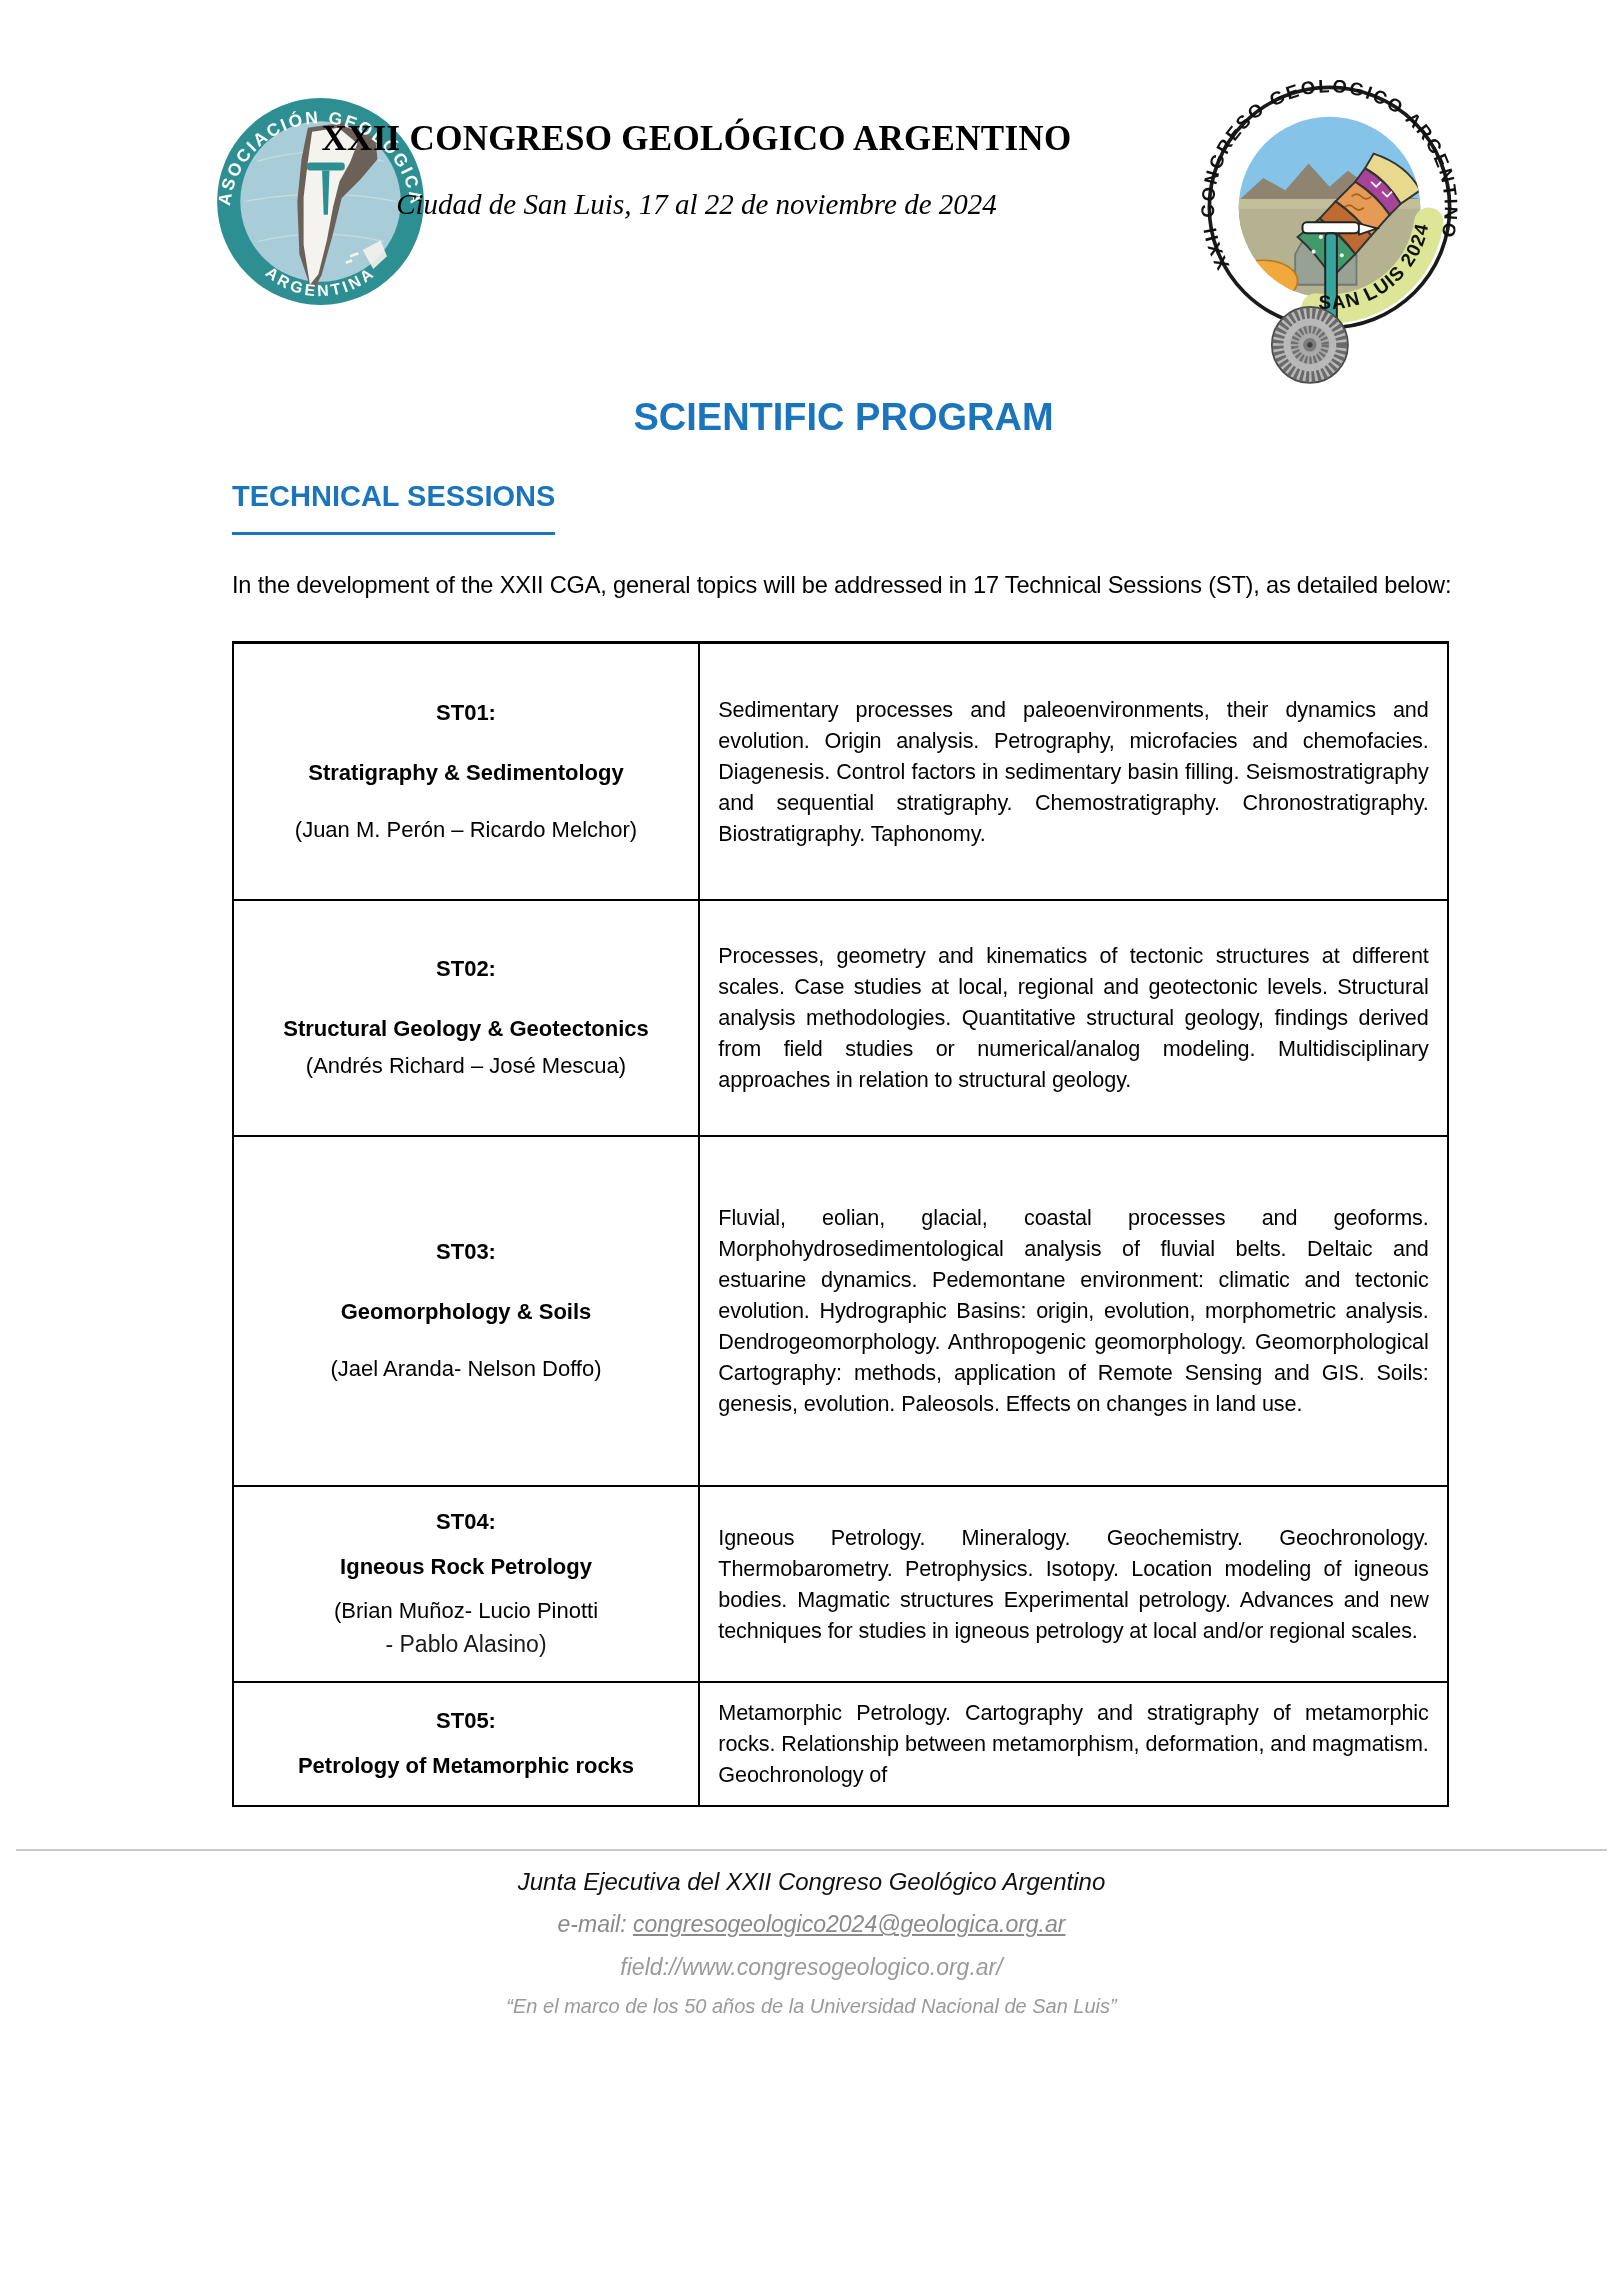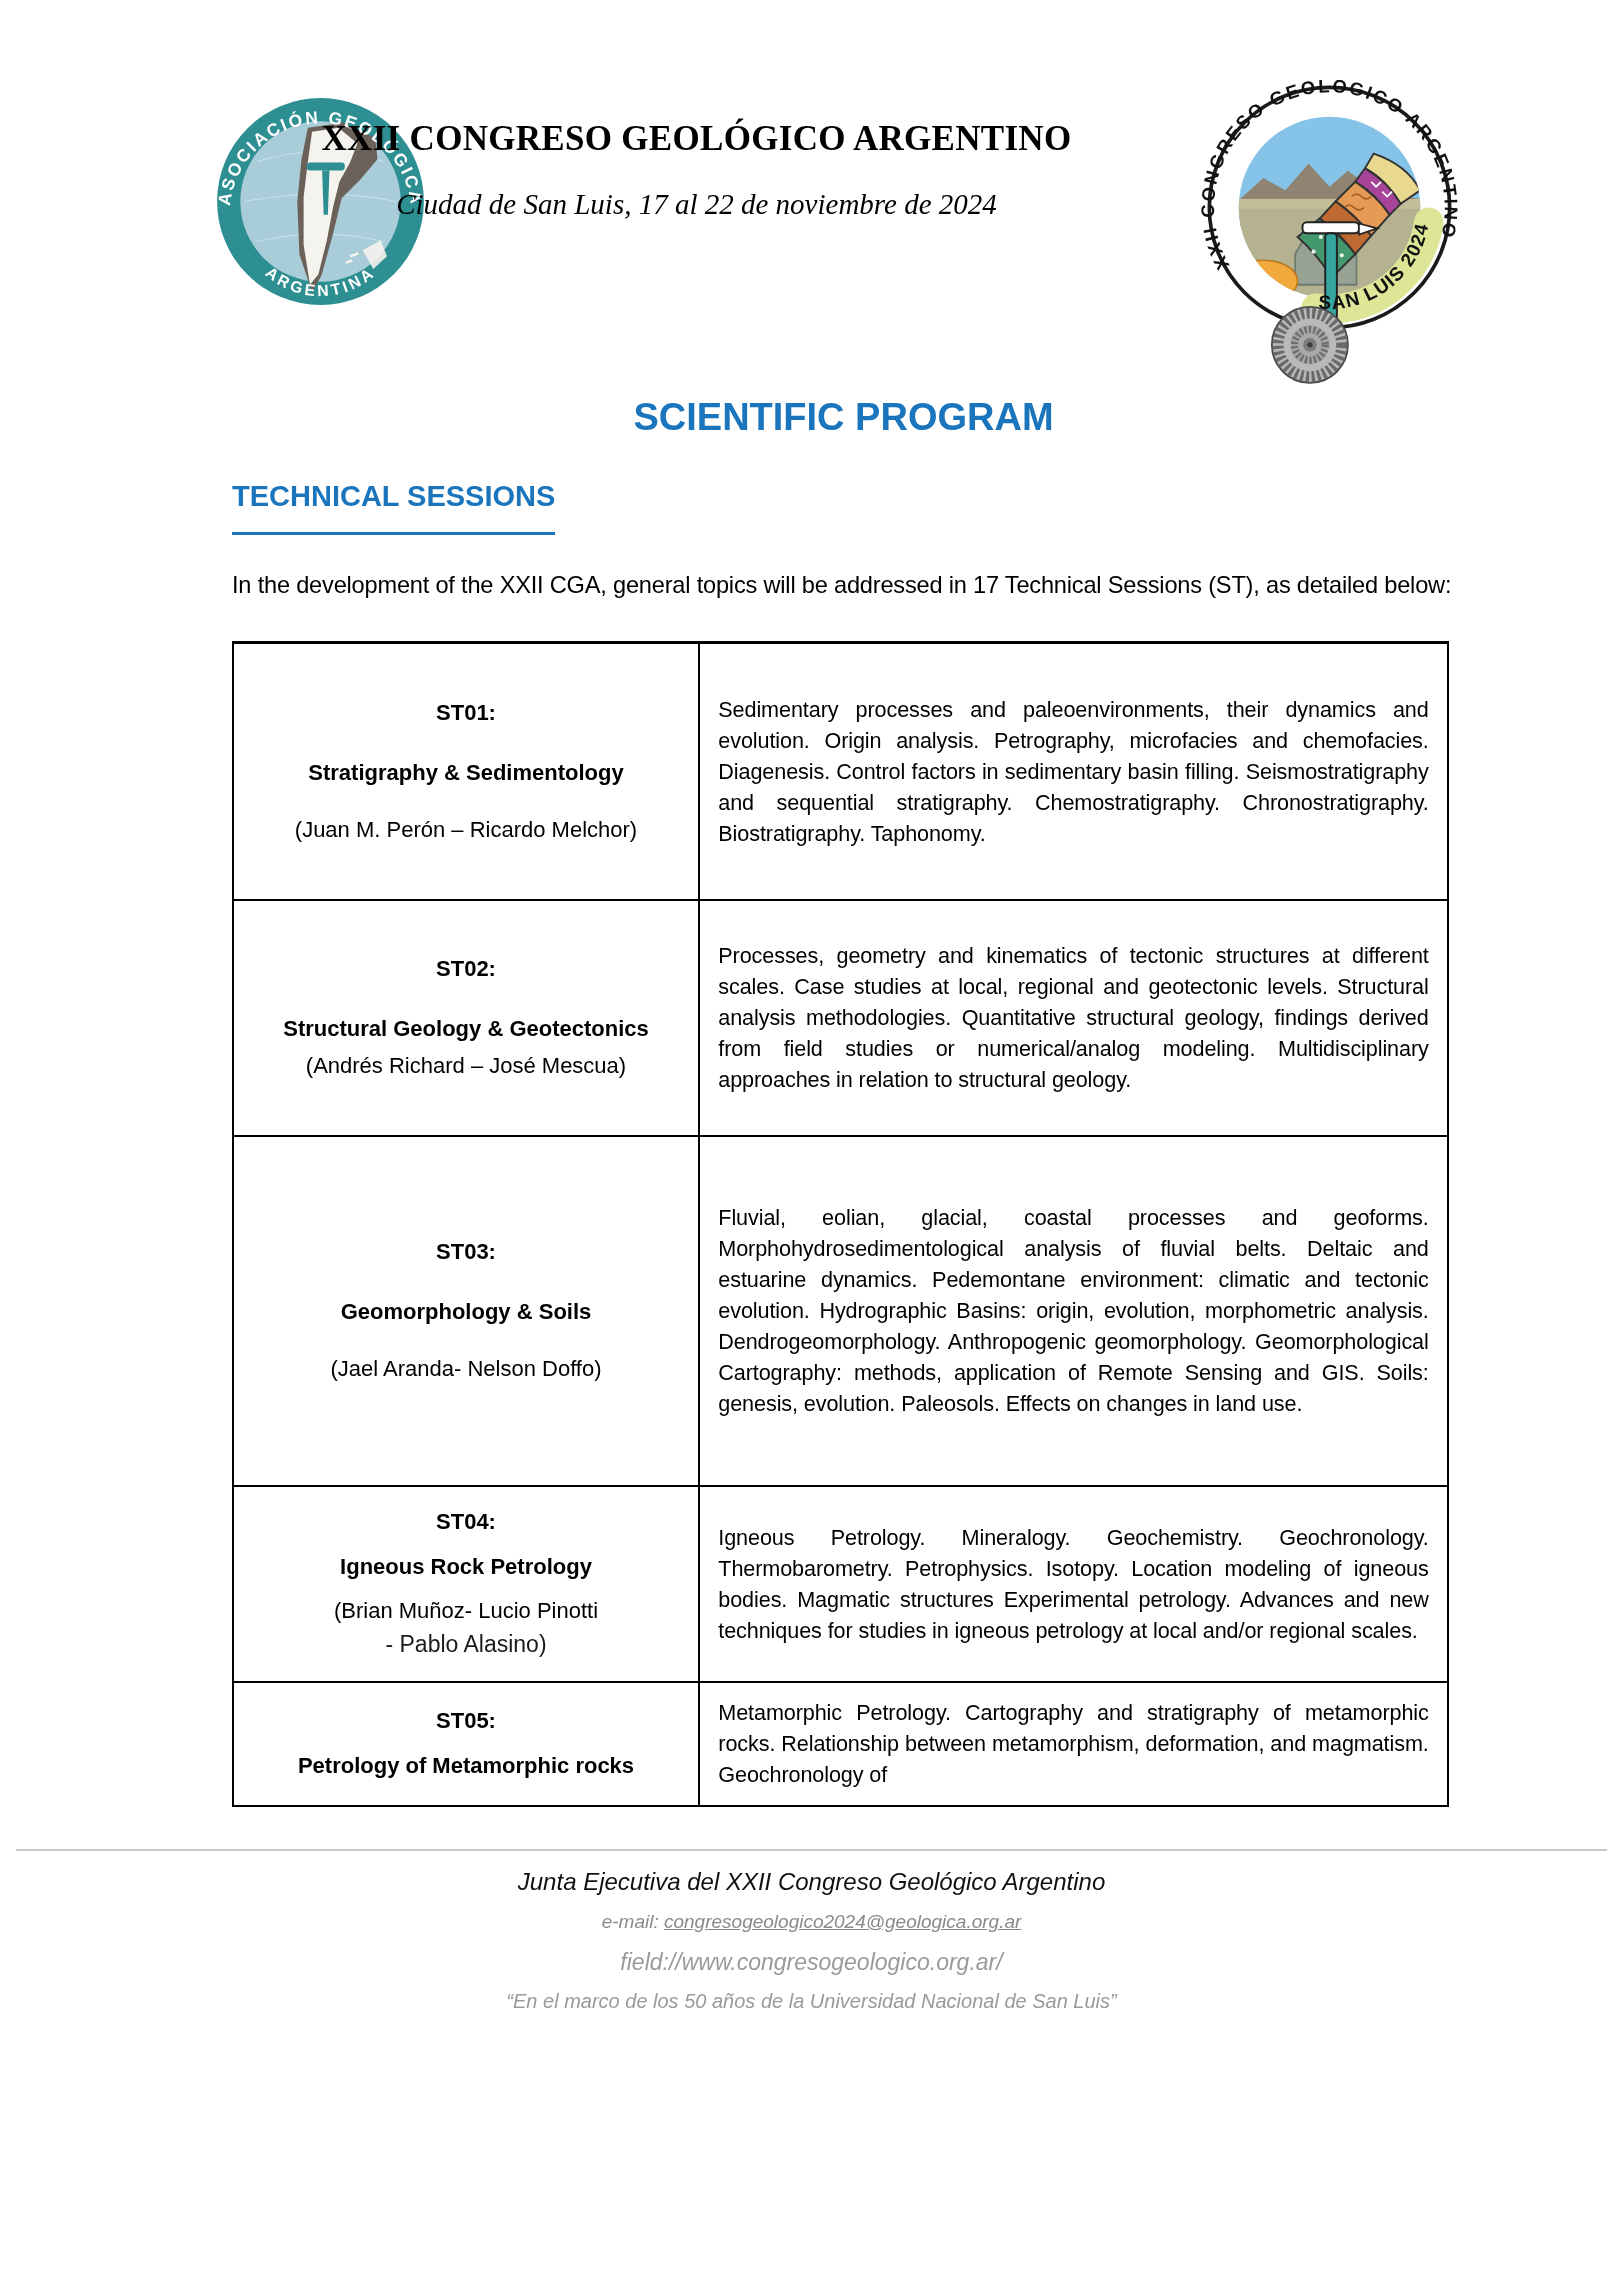--- a/index.html
+++ b/index.html
@@ -67,21 +67,21 @@
   .s-chairs2{font-size:23px;margin-top:6.5px;color:#1a1a1a;}
   .s-chairs2:empty,.s-chairs:empty{display:none;}
   .s-desc{font-size:21.6px;line-height:31px;text-align:justify;letter-spacing:-0.1px;}
   .h-390{height:255px;} .h-360{height:236px;} .h-535{height:350px;}
   .h-300{height:196px;} .h-190{height:124px;}
   .h-190 .scell-right{justify-content:center;}
   
   .footer-rule{border:none;border-top:2.6px solid #c9c9c9;margin:42px 16.4px 0 16.4px;}
   .footer{ text-align:center;margin-top:17px;font-style:italic; }
   .footer-line1{font-size:24px;color:#111;}
-  .footer-line2{font-size:19px;color:#8a8a8a;margin-top:15.7px;}
+  .footer-line2{font-size:23px;color:#8a8a8a;margin-top:15.7px;}
   .footer-link{color:#8a8a8a;text-decoration:underline;cursor:pointer;}
   .footer-line3{font-size:23px;color:#9a9a9a;margin-top:15.7px;}
   .footer-link2{color:#9a9a9a;text-decoration:none;cursor:pointer;}
   .footer-line4{font-size:20px;color:#9a9a9a;margin-top:14.4px;}
 </style>
 </head>
 <body>
 
 <div class="page">
 

